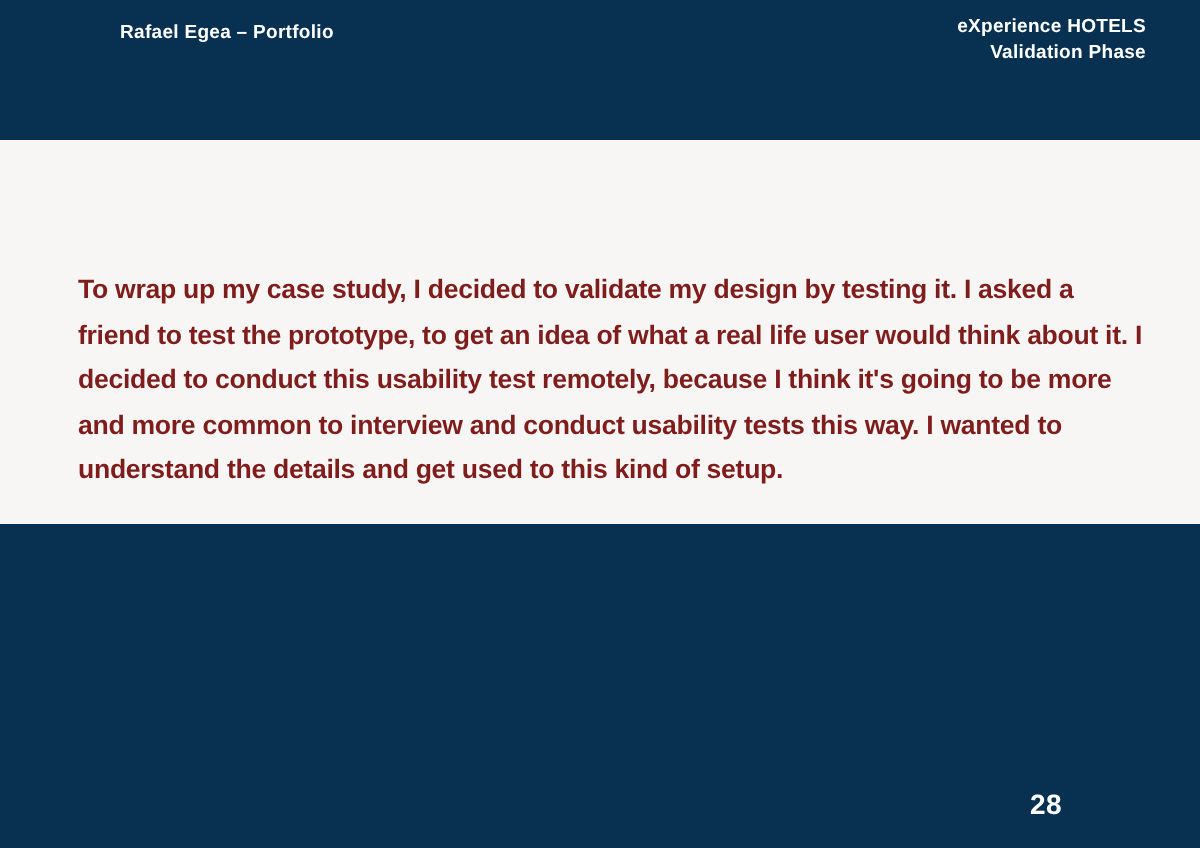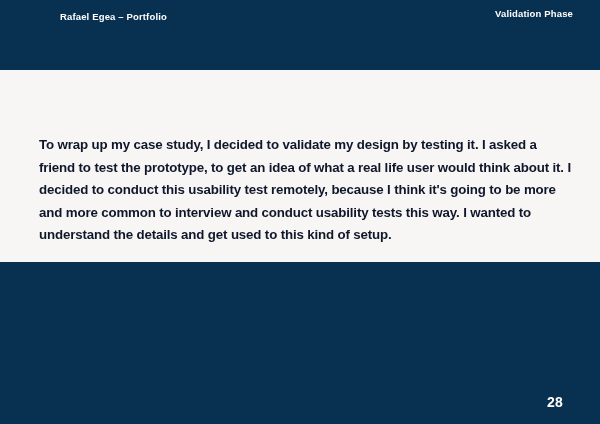--- a/index.html
+++ b/index.html
@@ -81,36 +81,35 @@
     font-weight: bold;
     letter-spacing: -0.1px;
     white-space: nowrap;
   }
 
   .body-copy {
     position: absolute;
     left: 39px;
     top: 51px;
     width: 534px;
-    color: #0f172a;
+    color: #7f1d1d;
     font-size: 13.3px;
     font-weight: bold;
     line-height: 22.5px;
     letter-spacing: -0.15px;
   }
 
   
   .footer-band {
     position: absolute;
     left: 0;
     top: 262px;
     width: 552px;
     height: 162px;
     background: #083151;
-    margin-left: 32px;
   }
 
   .page-number {
     position: absolute;
     right: 21px;
     bottom: 14px;
     color: #ffffff;
     font-size: 14px;
     font-weight: bold;
     letter-spacing: 0.2px;
@@ -118,20 +117,21 @@
 </style>
 </head>
 <body>
 
 <div id="slide">
 
   <div class="header-band">
     <div class="header-left">Rafael Egea – Portfolio</div>
 
     <div class="header-right">
+      <span class="header-right-line">eXperience HOTELS</span>
       <span class="header-right-line">Validation Phase</span>
     </div>
   </div>
 
   <div class="content-band">
 
     <p class="body-copy">To wrap up my case study, I decided to validate my design by testing it. I asked a friend to test the prototype, to get an idea of what a real life user would think about it. I decided to conduct this usability test remotely, because I think it's going to be more and more common to interview and conduct usability tests this way. I wanted to understand the details and get used to this kind of setup.</p>
   </div>
 
   <div class="footer-band">

